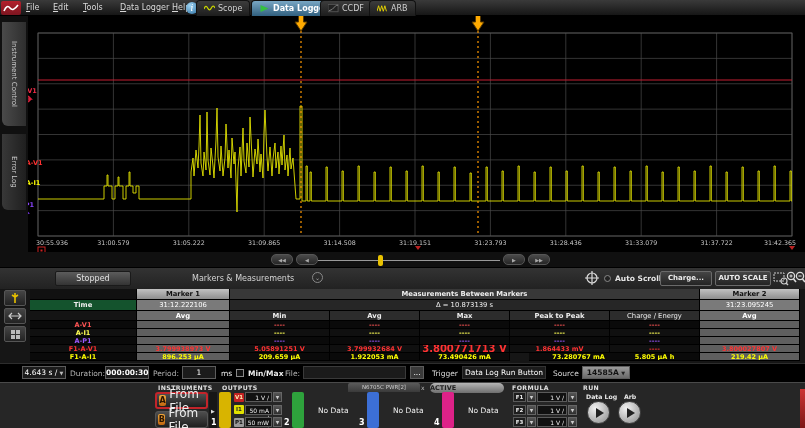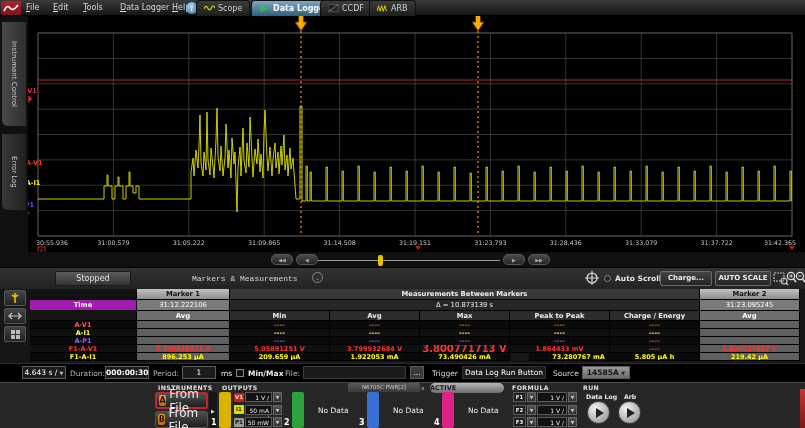--- a/index.html
+++ b/index.html
@@ -37,21 +37,21 @@
   
   #scrollrow { position:absolute; left:0; top:252px; width:805px; height:15px; background:#101010; }
   .scr-btn { position:absolute; top:2px; height:11px; background:linear-gradient(#4a4a4a,#262626);
     border:1px solid #555; border-radius:5px; color:#aaa; font-size:5px; text-align:center; line-height:10px; }
   #scr-track { position:absolute; left:318px; top:8px; width:182px; height:1px; background:#999; }
   #scr-thumb { position:absolute; left:378px; top:3px; width:5px; height:11px; background:#e8c100; border-radius:2px; }
   
   #toolrow { position:absolute; left:0; top:267px; width:805px; height:22px; background:linear-gradient(#333,#222); border-top:1px solid #000;}
   #stopped-btn { position:absolute; left:55px; top:3px; width:76px; height:15px; background:linear-gradient(#5c5c5c,#343434);
     border:1px solid #1a1a1a; border-radius:2px; color:#e2e2e2; font-size:8px; text-align:center; line-height:14px; }
-  #panel-label { position:absolute; left:192px; top:6px; font-size:8px; color:#d5d5d5;font-family:Liberation Mono, monospace; }
+  #panel-label { position:absolute; left:192px; top:6px; font-size:8px; color:#d5d5d5; }
   #panel-collapse { position:absolute; left:312px; top:4px; width:11px; height:11px; border:1px solid #888; border-radius:50%;
     color:#aaa; font-size:6px; text-align:center; line-height:10px; }
   .tool-btn { position:absolute; top:3px; height:15px; background:linear-gradient(#454545,#242424); border:1px solid #6a6a6a;
     border-radius:2px; color:#eee; font-size:7px; font-weight:bold; text-align:center; }
   #autoscroll-radio { position:absolute; left:604px; top:7px; width:7px; height:7px; border:1px solid #888; border-radius:50%; background:#222;}
   #autoscroll-label { position:absolute; left:615px; top:6px; font-size:7.5px; font-weight:bold; color:#e8e8e8; }
   .mini-icon { position:absolute; top:3px; }
   
   #tablezone { position:absolute; left:0; top:289px; width:805px; height:74px; background:#161616; }
   #left-icons { position:absolute; left:4px; top:1px; width:24px; height:70px; }
@@ -246,31 +246,31 @@
             <rect x="1" y="6" width="4" height="4" fill="#bbb"></rect>
             <rect x="6" y="6" width="4" height="4" fill="#bbb"></rect>
           </svg>
       </div>
     </div>
     <div id="mtable">
         <div class="tcell" style="left: 30px; top: 0px; width: 107px; height: 11px; background: rgb(17, 17, 17); color: rgb(238, 238, 238);"></div>
         <div class="tcell" style="left: 137px; top: 0px; width: 93px; height: 11px; background: linear-gradient(rgb(194, 194, 194), rgb(142, 142, 142)); color: rgb(17, 17, 17); font-weight: bold;">Marker 1</div>
         <div class="tcell" style="left: 230px; top: 0px; width: 470px; height: 11px; background: rgb(56, 56, 56); color: rgb(238, 238, 238); font-weight: bold;">Measurements Between Markers</div>
         <div class="tcell" style="left: 700px; top: 0px; width: 100px; height: 11px; background: linear-gradient(rgb(194, 194, 194), rgb(142, 142, 142)); color: rgb(17, 17, 17); font-weight: bold;">Marker 2</div>
-        <div class="tcell" style="left: 30px; top: 11px; width: 107px; height: 11px; background: #a21caf; color: rgb(238, 238, 238); font-weight: bold;">Time</div>
+        <div class="tcell" style="left: 30px; top: 11px; width: 107px; height: 11px; background: #14532d; color: rgb(238, 238, 238); font-weight: bold;">Time</div>
         <div class="tcell" style="left: 137px; top: 11px; width: 93px; height: 11px; background: rgb(122, 122, 122); color: rgb(255, 255, 255);">31:12.222106</div>
         <div class="tcell" style="left: 230px; top: 11px; width: 470px; height: 11px; background: rgb(38, 38, 38); color: rgb(238, 238, 238);">Δ = 10.873139 s</div>
         <div class="tcell" style="left: 700px; top: 11px; width: 100px; height: 11px; background: rgb(122, 122, 122); color: rgb(255, 255, 255);">31:23.095245</div>
         <div class="tcell" style="left: 30px; top: 22px; width: 107px; height: 10px; background: rgb(20, 20, 20); color: rgb(238, 238, 238);"></div>
         <div class="tcell" style="left: 137px; top: 22px; width: 93px; height: 10px; background: rgb(110, 110, 110); color: rgb(255, 255, 255); font-weight: bold;">Avg</div>
         <div class="tcell" style="left: 230px; top: 22px; width: 100px; height: 10px; background: rgb(44, 44, 44); color: rgb(238, 238, 238); font-weight: bold;">Min</div>
         <div class="tcell" style="left: 330px; top: 22px; width: 90px; height: 10px; background: rgb(44, 44, 44); color: rgb(238, 238, 238); font-weight: bold;">Avg</div>
         <div class="tcell" style="left: 420px; top: 22px; width: 90px; height: 10px; background: rgb(44, 44, 44); color: rgb(238, 238, 238); font-weight: bold;">Max</div>
         <div class="tcell" style="left: 510px; top: 22px; width: 100px; height: 10px; background: rgb(44, 44, 44); color: rgb(238, 238, 238); font-weight: bold;">Peak to Peak</div>
-        <div class="tcell" style="left: 610px; top: 22px; width: 90px; height: 10px; background: rgb(44, 44, 44); color: rgb(238, 238, 238); font-weight: bold;">Charge / Energy</div>
+        <div class="tcell" style="left: 610px; top: 22px; width: 90px; height: 10px; background: rgb(44, 44, 44); color: rgb(238, 238, 238); font-weight: normal;">Charge / Energy</div>
         <div class="tcell" style="left: 700px; top: 22px; width: 100px; height: 10px; background: rgb(110, 110, 110); color: rgb(255, 255, 255); font-weight: bold;">Avg</div>
         <div class="tcell" style="left: 30px; top: 32px; width: 107px; height: 8px; background: rgb(10, 10, 10); color: rgb(255, 85, 85); font-weight: bold; font-size: 6.5px;">A-V1</div>
         <div class="tcell" style="left: 137px; top: 32px; width: 93px; height: 8px; background: rgb(95, 95, 95); color: rgb(255, 85, 85); font-weight: bold; font-size: 6.5px;"></div>
         <div class="tcell" style="left: 230px; top: 32px; width: 100px; height: 8px; background: rgb(10, 10, 10); color: rgb(255, 85, 85); font-weight: bold; font-size: 6.5px;">----</div>
         <div class="tcell" style="left: 330px; top: 32px; width: 90px; height: 8px; background: rgb(10, 10, 10); color: rgb(255, 85, 85); font-weight: bold; font-size: 6.5px;">----</div>
         <div class="tcell" style="left: 420px; top: 32px; width: 90px; height: 8px; background: rgb(10, 10, 10); color: rgb(255, 85, 85); font-weight: bold; font-size: 6.5px;">----</div>
         <div class="tcell" style="left: 510px; top: 32px; width: 100px; height: 8px; background: rgb(10, 10, 10); color: rgb(255, 85, 85); font-weight: bold; font-size: 6.5px;">----</div>
         <div class="tcell" style="left: 610px; top: 32px; width: 90px; height: 8px; background: rgb(10, 10, 10); color: rgb(255, 85, 85); font-weight: bold; font-size: 6.5px;">----</div>
         <div class="tcell" style="left: 700px; top: 32px; width: 100px; height: 8px; background: rgb(95, 95, 95); color: rgb(255, 85, 85); font-weight: bold; font-size: 6.5px;"></div>
         <div class="tcell" style="left: 30px; top: 40px; width: 107px; height: 8px; background: rgb(16, 16, 16); color: rgb(255, 255, 85); font-weight: bold; font-size: 6.5px;">A-I1</div>

